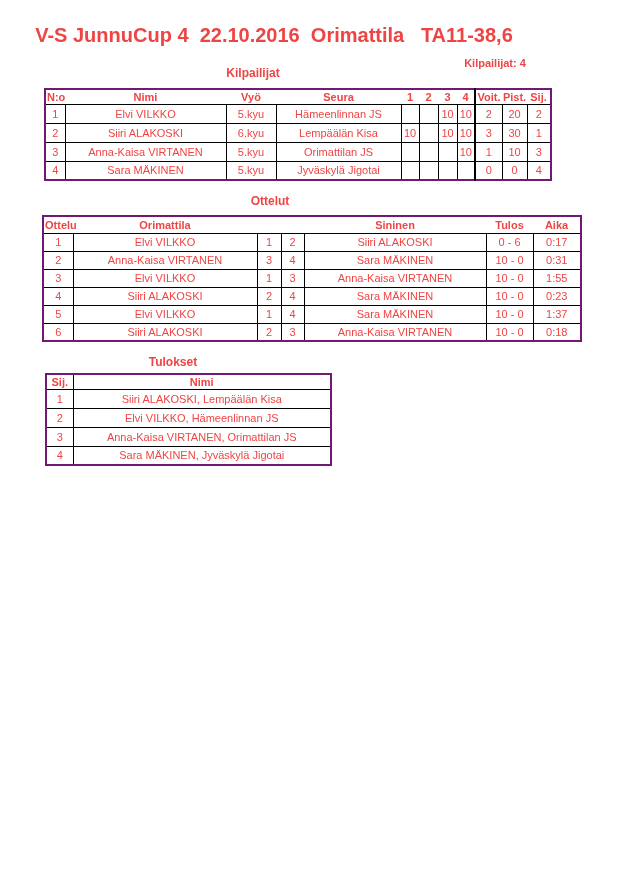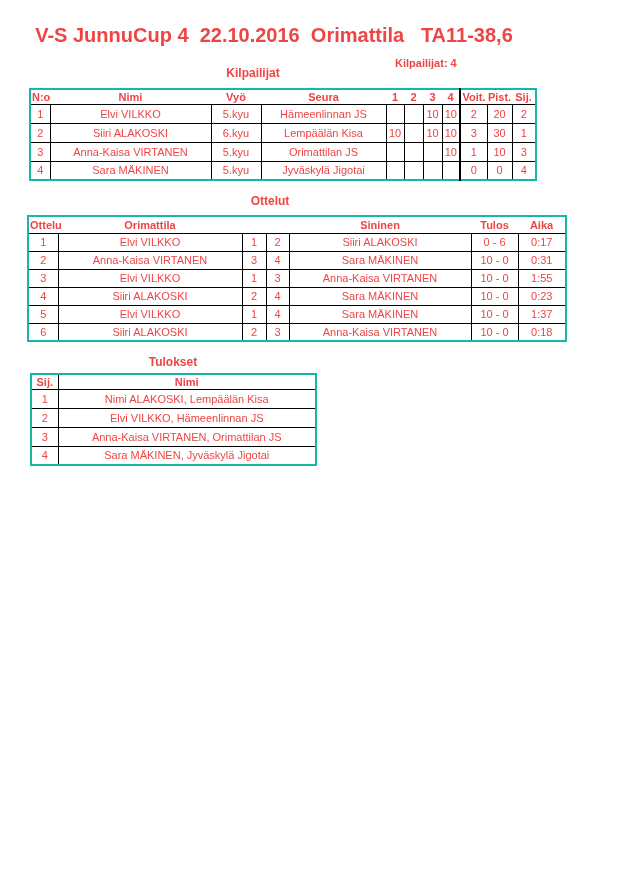--- a/index.html
+++ b/index.html
@@ -1,30 +1,30 @@
 <!DOCTYPE html>
 <html><head>
 <meta charset="utf-8">
 <style>
   html,body{margin:0;padding:0;background:#fff;}
   .doc{position:relative;width:630px;height:891px;background:#fff;
        font-family:"Liberation Sans","DejaVu Sans",sans-serif;color:#ef4444;overflow:hidden;}
 
   .title{position:absolute;top:24px;left:0;width:548px;text-align:center;
          font-size:20px;font-weight:bold;white-space:pre;letter-spacing:0;}
-  .count{position:absolute;top:57px;left:395px;width:200px;text-align:left;
+  .count{position:absolute;top:57px;left:395px;width:200px;text-align:center;
          font-size:11px;font-weight:bold;}
 
   .sec-heading{position:absolute;font-size:12px;font-weight:bold;text-align:center;width:120px;}
   .h-kilpailijat{top:66px;left:193px;}
   .h-ottelut{top:194px;left:210px;}
   .h-tulokset{top:355px;left:113px;}
 
   table{border-collapse:collapse;table-layout:fixed;position:absolute;
-        border:2px solid #14b8a6;background:#fff;}
+        border:2px solid #701a75;background:#fff;margin-left:15px;}
   th,td{padding:0;font-size:11px;vertical-align:middle;text-align:center;
         white-space:nowrap;overflow:hidden;}
   th{font-weight:bold;border:none;}
   td{border:1px solid #000;}
   .lft{text-align:center;}
   .hlft{text-align:left;padding-left:1px;overflow:visible;}
   .thick{border-left:2px solid #000 !important;}
 
   .t-competitors{left:29px;top:88px;width:506px;}
   .t-competitors tr.hd{height:15px;}
@@ -218,21 +218,21 @@
       <col style="width:27px">
         <col style="width:258px">
     </colgroup>
     <tbody>
         <tr class="hd">
       <th>Sij.</th>
       <th>Nimi</th>
     </tr>
     <tr class="rw">
       <td>1</td>
-      <td class="lft">Nimi ALAKOSKI, Lempäälän Kisa</td>
+      <td class="lft">Siiri ALAKOSKI, Lempäälän Kisa</td>
     </tr>
     <tr class="rw">
       <td>2</td>
       <td class="lft">Elvi VILKKO, Hämeenlinnan JS</td>
     </tr>
     <tr class="rw">
       <td>3</td>
       <td class="lft">Anna-Kaisa VIRTANEN, Orimattilan JS</td>
     </tr>
     <tr class="rw">

